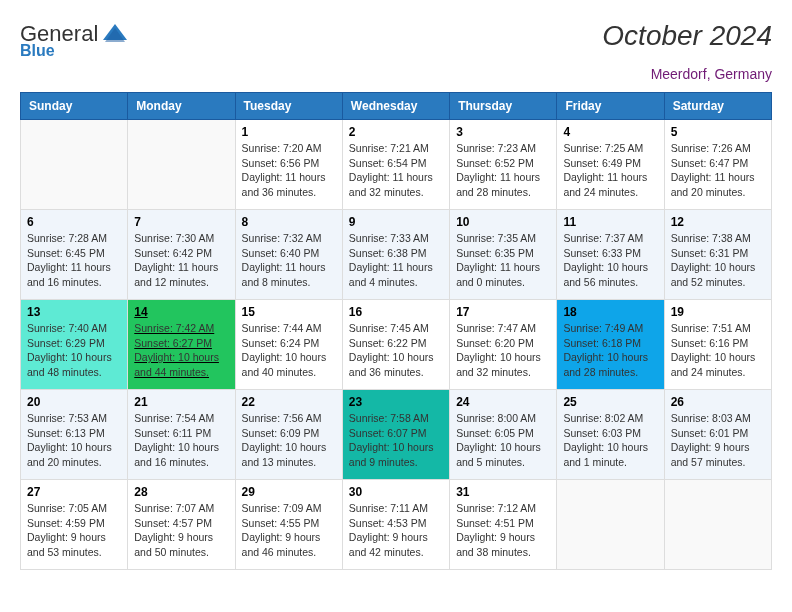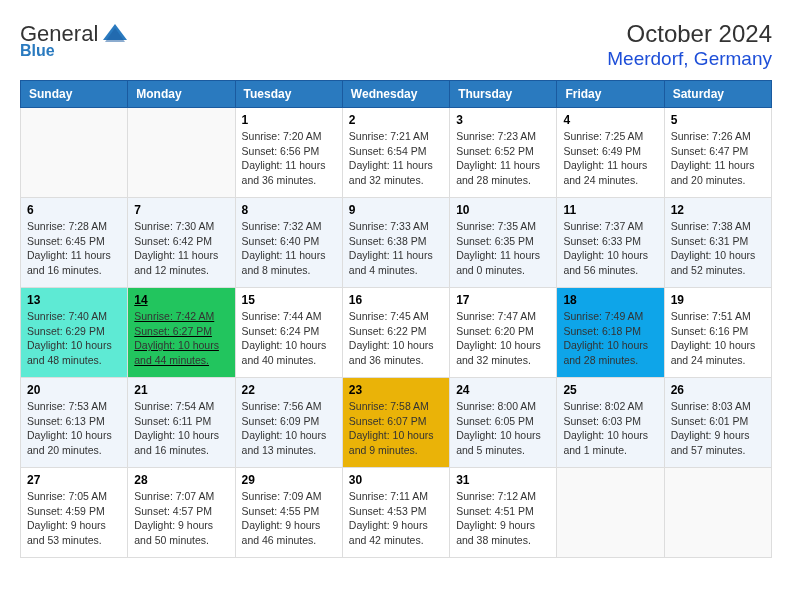--- a/index.html
+++ b/index.html
@@ -18,27 +18,29 @@
     }
     .logo {
       display: flex;
       align-items: center;
       gap: 0;
     }
     .title-block {
       text-align: right;
     }
     .month-title {
-      font-size: 24px;
+      font-size: 28px;
       font-weight: normal;
       color: #333;
+      font-style: italic;
     }
     .location {
-      font-size: 19px;
-      color: #1d4ed8;
+      font-size: 14px;
+      color: #701a75;
+      margin-top: 14px;
     }
     .calendar {
       width: 100%;
       border-collapse: collapse;
       font-size: 11px;
     }
     .calendar th {
       background-color: #2a7abf;
       color: #fff;
       text-align: left;
@@ -247,21 +249,21 @@
         <div class="day-info">
           Sunrise: 7:54 AM<br>Sunset: 6:11 PM<br>Daylight: 10 hours and 16 minutes.
         </div>
       </td>
         <td style="background: rgb(240, 245, 251);">
         <span class="day-num">22</span>
         <div class="day-info">
           Sunrise: 7:56 AM<br>Sunset: 6:09 PM<br>Daylight: 10 hours and 13 minutes.
         </div>
       </td>
-        <td style="background: #eab308;">
+        <td style="background: #14b8a6;">
         <span class="day-num">23</span>
         <div class="day-info">
           Sunrise: 7:58 AM<br>Sunset: 6:07 PM<br>Daylight: 10 hours and 9 minutes.
         </div>
       </td>
         <td style="background: rgb(240, 245, 251);">
         <span class="day-num">24</span>
         <div class="day-info">
           Sunrise: 8:00 AM<br>Sunset: 6:05 PM<br>Daylight: 10 hours and 5 minutes.
         </div>

